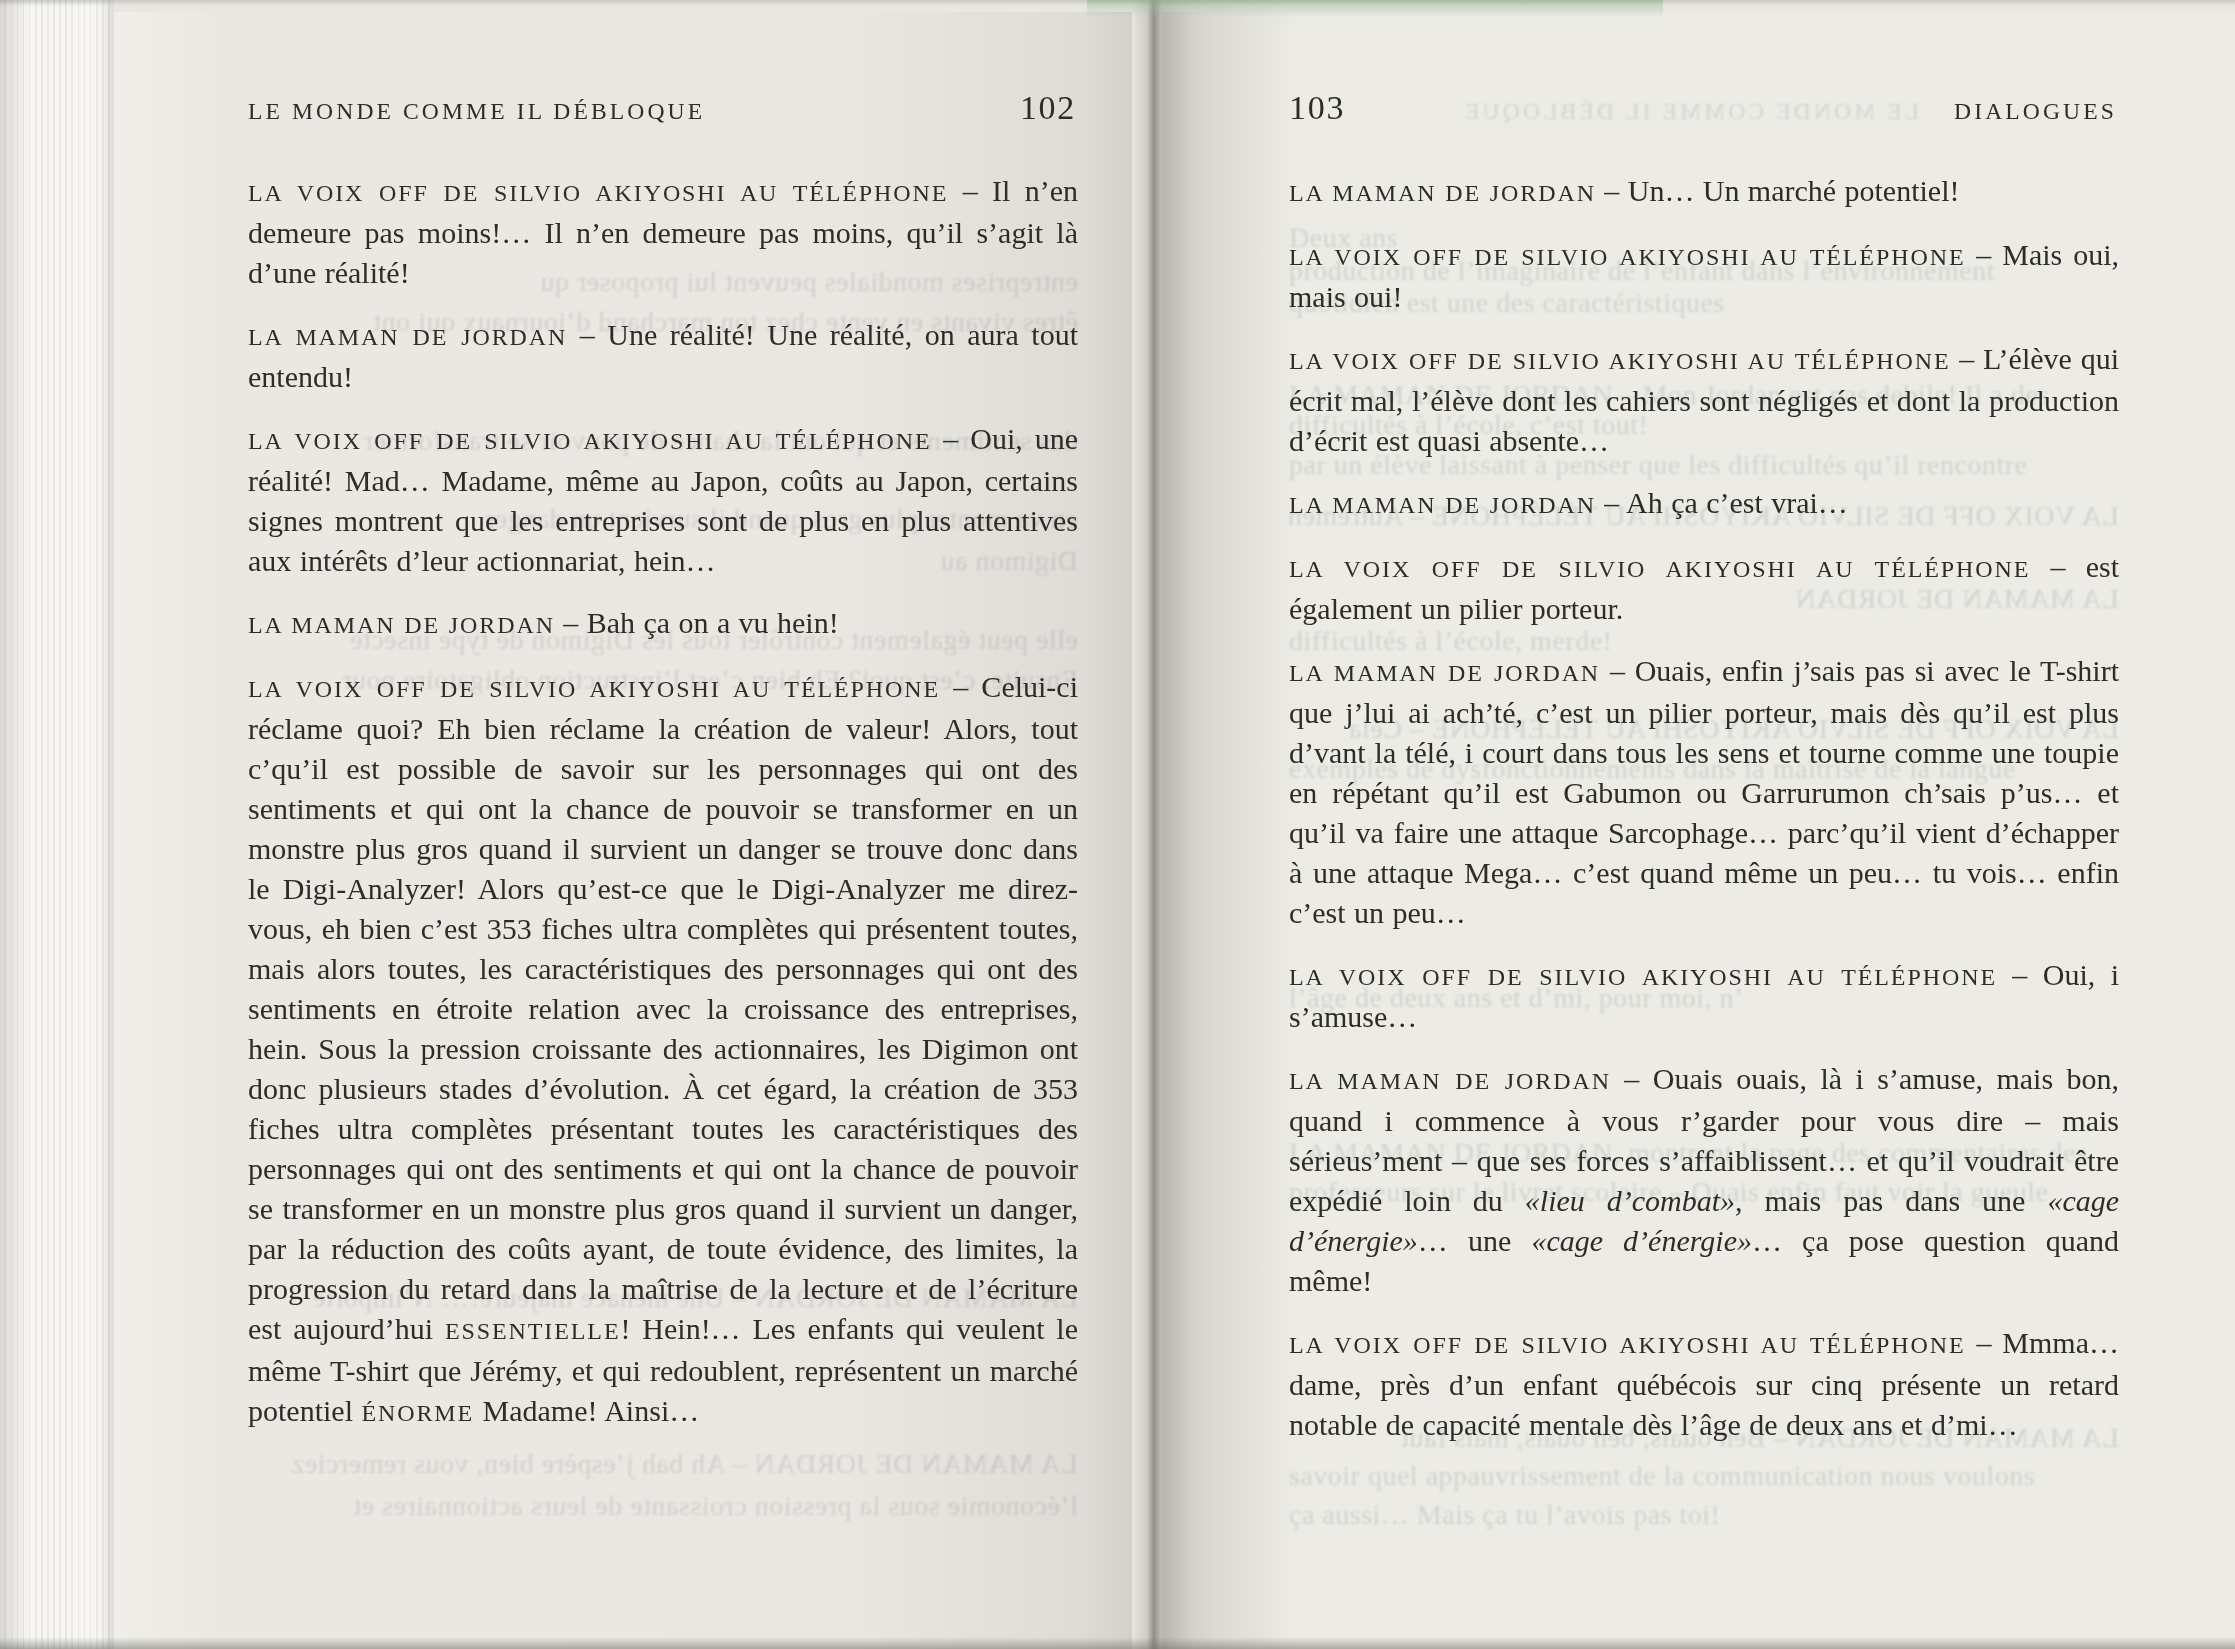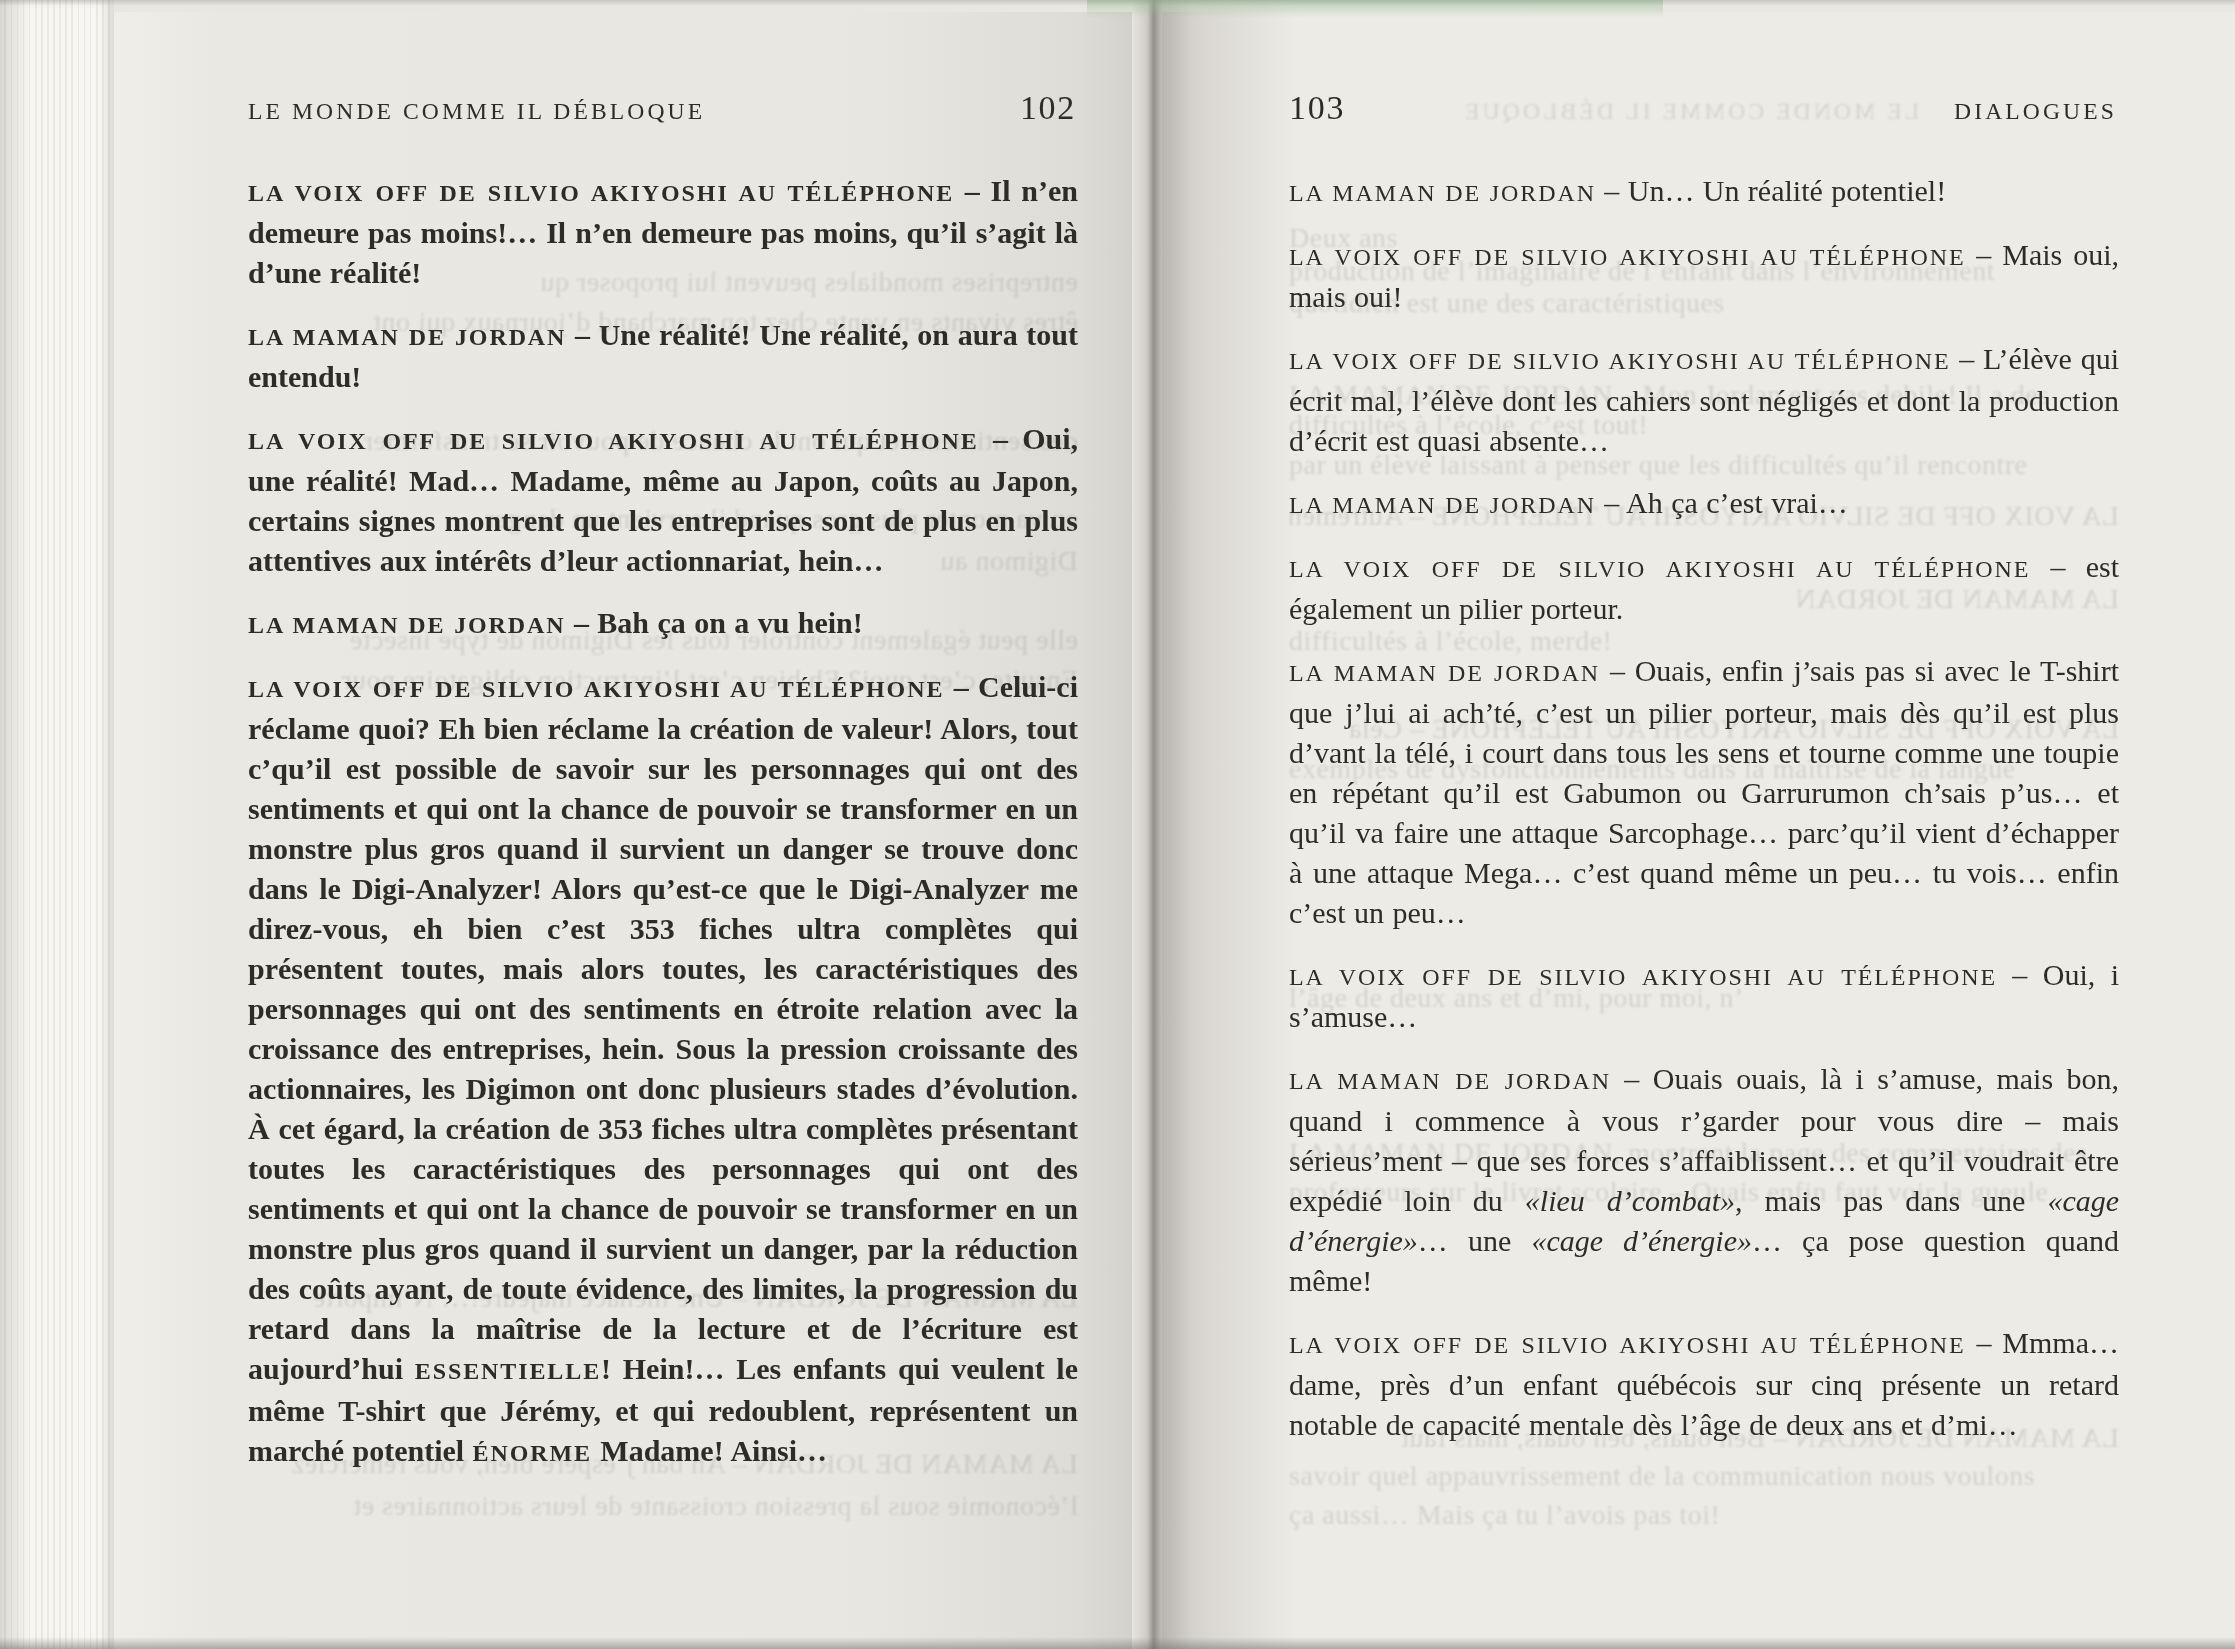--- a/index.html
+++ b/index.html
@@ -56,21 +56,21 @@
   .rh-group{display:flex;align-items:baseline;text-align:center;}
   .rh-ghost{
     display:inline-block;transform:scaleX(-1);opacity:.15;filter:blur(1px);
     margin-right:35px;color:#4c5258;
   }
   
   .text-col{
     position:absolute;top:159px;width:830px;z-index:2;
     text-align:justify;font-size:30px;line-height:40px;word-spacing:0.9px;
   }
-  .page-left .text-col{left:134px;font-weight:bold;}
+  .page-left .text-col{left:134px;}
   .page-right .text-col{left:127px;}
   .para{margin:0 0 22px 0;}
   .seg-speaker,.seg-caps{font-size:24px;letter-spacing:1.9px;}
   .seg-italic{font-style:italic;}
   
   .bleed-layer{position:absolute;top:0;height:100%;width:830px;z-index:1;pointer-events:none;}
   .page-left .bleed-layer{left:134px;}
   .page-right .bleed-layer{left:127px;}
   .bleed-line{
     position:absolute;left:0;width:100%;white-space:nowrap;overflow:hidden;
@@ -133,21 +133,21 @@
         <div class="bleed-line mir" style="top: 699px;">LA VOIX OFF DE SILVIO AKIYOSHI AU TÉLÉPHONE – Cela</div>
         <div class="bleed-line" style="top: 739px;">exemples de dysfonctionnements dans la maîtrise de la langue</div>
         <div class="bleed-line" style="top: 968px;">l’âge de deux ans et d’mi, pour moi, n’</div>
         <div class="bleed-line" style="top: 1123px;">LA MAMAN DE JORDAN, montrant la page des commentaires des</div>
         <div class="bleed-line" style="top: 1162px;">professeurs sur le livret scolaire – Ouais enfin faut voir la gueule</div>
         <div class="bleed-line mir" style="top: 1408px;">LA MAMAN DE JORDAN – Ben ouais, ben ouais, mais faut</div>
         <div class="bleed-line" style="top: 1446px;">savoir quel appauvrissement de la communication nous voulons</div>
         <div class="bleed-line" style="top: 1485px;">ça aussi… Mais ça tu l’avois pas toi!</div>
       </div>
     <div class="text-col">
-        <p class="para"><span class="seg-speaker">LA MAMAN DE JORDAN</span><span class="seg-plain"> – Un… Un réalité potentiel!</span></p>
+        <p class="para"><span class="seg-speaker">LA MAMAN DE JORDAN</span><span class="seg-plain"> – Un… Un marché potentiel!</span></p>
         <p class="para"><span class="seg-speaker">LA VOIX OFF DE SILVIO AKIYOSHI AU TÉLÉPHONE</span><span class="seg-plain"> – Mais oui, mais oui!</span></p>
         <p class="para"><span class="seg-speaker">LA VOIX OFF DE SILVIO AKIYOSHI AU TÉLÉPHONE</span><span class="seg-plain"> – L’élève qui écrit mal, l’élève dont les cahiers sont négligés et dont la production d’écrit est quasi absente…</span></p>
         <p class="para"><span class="seg-speaker">LA MAMAN DE JORDAN</span><span class="seg-plain"> – Ah ça c’est vrai…</span></p>
         <p class="para"><span class="seg-speaker">LA VOIX OFF DE SILVIO AKIYOSHI AU TÉLÉPHONE</span><span class="seg-plain"> – est également un pilier porteur.</span></p>
         <p class="para"><span class="seg-speaker">LA MAMAN DE JORDAN</span><span class="seg-plain"> – Ouais, enfin j’sais pas si avec le T-shirt que j’lui ai ach’té, c’est un pilier porteur, mais dès qu’il est plus d’vant la télé, i court dans tous les sens et tourne comme une toupie en répétant qu’il est Gabumon ou Garrurumon ch’sais p’us… et qu’il va faire une attaque Sarcophage… parc’qu’il vient d’échapper à une attaque Mega… c’est quand même un peu… tu vois… enfin c’est un peu…</span></p>
         <p class="para"><span class="seg-speaker">LA VOIX OFF DE SILVIO AKIYOSHI AU TÉLÉPHONE</span><span class="seg-plain"> – Oui, i s’amuse…</span></p>
         <p class="para"><span class="seg-speaker">LA MAMAN DE JORDAN</span><span class="seg-plain"> – Ouais ouais, là i s’amuse, mais bon, quand i commence à vous r’garder pour vous dire – mais sérieus’ment – que ses forces s’affaiblissent… et qu’il voudrait être expédié loin du </span><span class="seg-italic">«lieu d’combat»</span><span class="seg-plain">, mais pas dans une </span><span class="seg-italic">«cage d’énergie»</span><span class="seg-plain">… une </span><span class="seg-italic">«cage d’énergie»</span><span class="seg-plain">… ça pose question quand même!</span></p>
         <p class="para"><span class="seg-speaker">LA VOIX OFF DE SILVIO AKIYOSHI AU TÉLÉPHONE</span><span class="seg-plain"> – Mmma… dame, près d’un enfant québécois sur cinq présente un retard notable de capacité mentale dès l’âge de deux ans et d’mi…</span></p>
       </div>
   </div>

